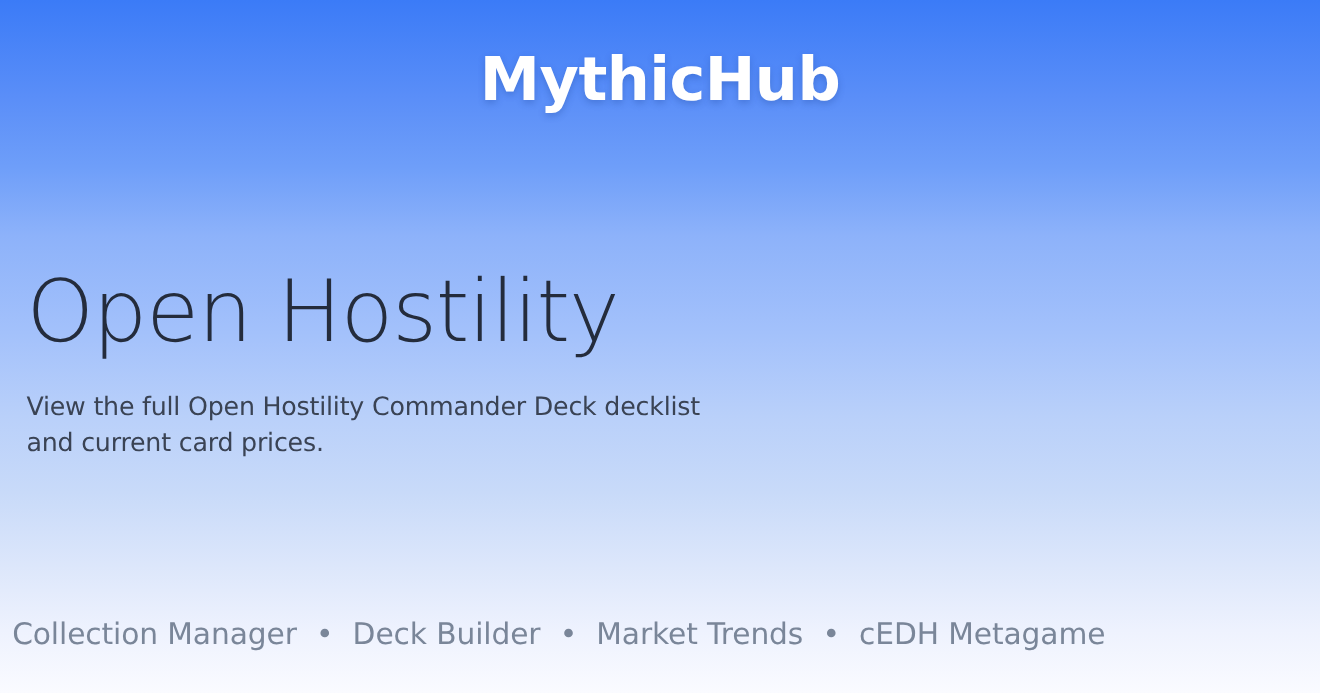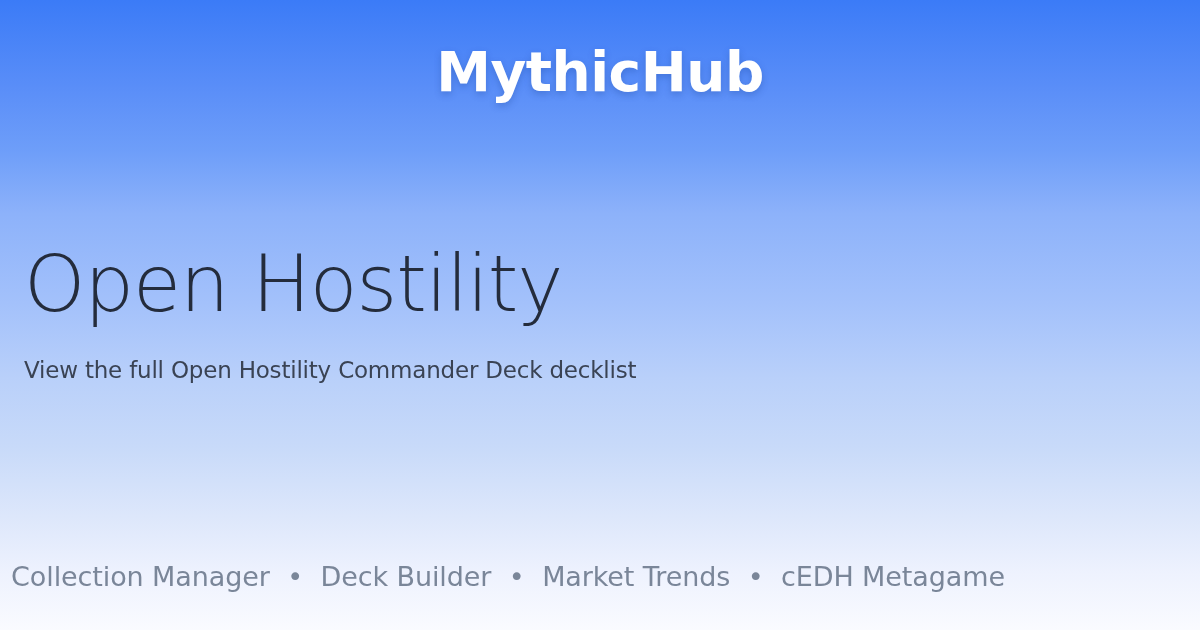--- a/index.html
+++ b/index.html
@@ -113,20 +113,21 @@
 
 <div class="og-card">
 
   <div class="brand">MythicHub</div>
 
   <div class="hero">
     <h1 class="hero-title">Open Hostility</h1>
 
     <p class="hero-subtitle">
       <span class="sub-line">View the full Open Hostility Commander Deck decklist</span>
+      <span class="sub-line">and current card prices.</span>
     </p>
   </div>
 
   <div class="footer">
     <span class="footer-item">Collection Manager</span>
     <span class="footer-sep">•</span>
     <span class="footer-item">Deck Builder</span>
     <span class="footer-sep">•</span>
     <span class="footer-item">Market Trends</span>
     <span class="footer-sep">•</span>

